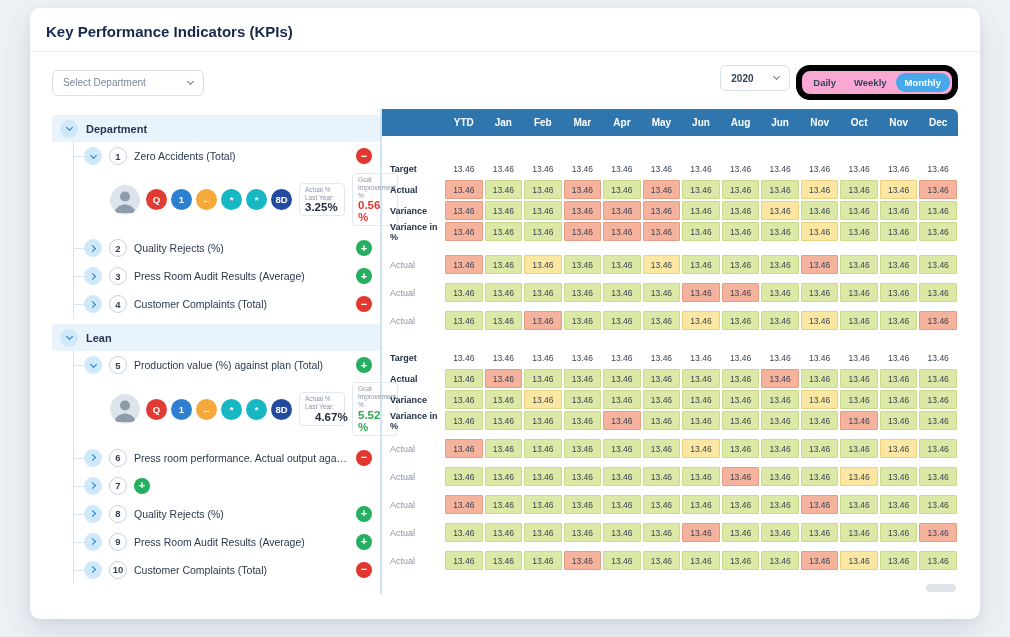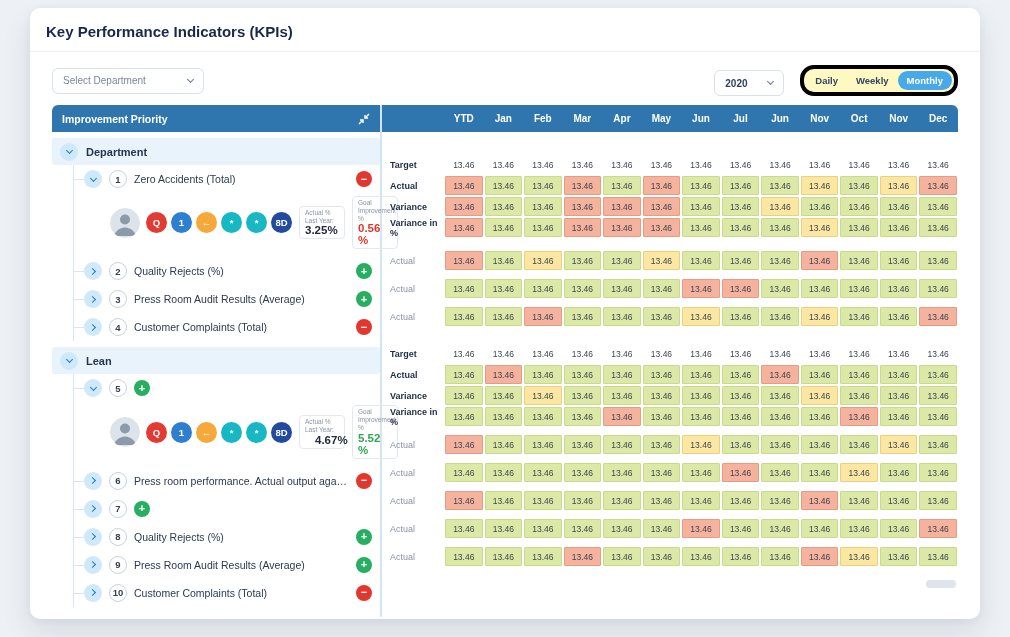--- a/index.html
+++ b/index.html
@@ -9,26 +9,26 @@
   .card { position:absolute; left:30px; top:8px; right:30px; bottom:18px; background:#fff;
           border-radius:10px; box-shadow:0 14px 30px rgba(30,50,80,.10), 0 2px 8px rgba(30,50,80,.06);
           overflow:hidden; }
   .card-title { padding:15px 8px 11px 16px; font-size:15px; font-weight:bold; color:#17294a; }
   .divider { height:1px; background:#eceff4; }
 
   .toolbar { display:flex; align-items:center; justify-content:space-between; padding:13px 22px 9px 22px; }
   .select { border:1px solid #d8e0ea; border-radius:6px; height:26px; display:flex; align-items:center;
             justify-content:space-between; padding:0 10px; font-size:10px; background:#fff; cursor:pointer; }
   .dept-select { width:152px; color:#7a8799; }
-  .toolbar-right { display:flex; align-items:flex-end; gap:16px; }
+  .toolbar-right { display:flex; align-items:flex-start; gap:6px; }
   .year-select { width:70px; color:#32405a; font-weight:bold; }
   .chev-down-gray { width:5px; height:5px; border-right:1.4px solid #6b7a90; border-bottom:1.4px solid #6b7a90;
                     transform:rotate(45deg); margin-top:-3px; }
-  .segmented { display:flex; align-items:center; border:4px solid #000000; border-radius:14px; padding:2px;
-               background:#fef9c3; }
+  .segmented { display:flex; align-items:center; border:6px solid #000000; border-radius:14px; padding:2px;
+               background:#f9a8d4; }
   .seg-opt { font-size:9.5px; font-weight:bold; color:#33435c; padding:4px 9px; border-radius:11px; cursor:pointer; }
   .seg-opt.active { background:#47a9ea; color:#fff; }
 
   .main { display:flex; align-items:flex-start; padding:0 22px; }
 
   
   .sidebar { width:330px; flex:none; border-right:2px solid #cfe4f5; padding-bottom:10px; }
   .sidebar-header { background:#2f76ae; color:#fff; height:27px; display:flex; align-items:center;
                     justify-content:space-between; padding:0 10px; border-radius:6px 0 0 0;
                     font-size:10.5px; font-weight:bold; }
@@ -96,31 +96,20 @@
       <div class="segmented" id="seg">
           <span class="seg-opt">Daily</span>
           <span class="seg-opt">Weekly</span>
           <span class="seg-opt active">Monthly</span>
         </div>
     </div>
   </div>
 
   <div class="main">
     <div class="sidebar">
-      <div class="sidebar-header">
-        <span>Improvement Priority</span>
-        <span class="collapse-btn">
-          <svg width="12" height="12" viewBox="0 0 12 12" fill="none" stroke="#fff" stroke-width="1.4">
-            <path d="M11 1 L7 5"></path>
-              <path d="M7 2 L7 5 L10 5"></path>
-            <path d="M1 11 L5 7"></path>
-              <path d="M5 10 L5 7 L2 7"></path>
-          </svg>
-        </span>
-      </div>
       <div id="sidebar-body">
           <div class="group-row">
             <span class="chev-circle">
               <span class="chev down"></span>
             </span>
             <span class="group-label">Department</span>
           </div>
           <div class="items">
             <div class="item-row">
               <span class="chev-circle">
@@ -185,20 +174,21 @@
               <span class="chev down"></span>
             </span>
             <span class="group-label">Lean</span>
           </div>
           <div class="items">
             <div class="item-row">
               <span class="chev-circle">
                 <span class="chev down"></span>
               </span>
               <span class="num-circle">5</span>
+              <span class="item-label">Production value (%) against plan (Total)</span>
               <span class="trend" style="background: rgb(39, 174, 96);">+</span>
             </div>
             <div class="detail-row">
               <span class="avatar"><svg viewBox="0 0 30 30" width="30" height="30">
                   <circle cx="15" cy="15" r="15" fill="#dce3ea"></circle>
                   <circle cx="15" cy="11.5" r="5" fill="#8d9aa9"></circle>
                   <path d="M4 28c1.5-6.5 8-8.5 11-8.5s9.5 2 11 8.5" fill="#8d9aa9"></path>
                 </svg></span>
               <span class="badge" style="background: rgb(226, 59, 51);">Q</span>
               <span class="badge" style="background: rgb(47, 127, 208);">1</span>
@@ -263,21 +253,21 @@
     <div class="tablewrap">
       <div class="t-head" id="t-head">
           <span class="hcell"></span>
           <span class="hcell">YTD</span>
           <span class="hcell">Jan</span>
           <span class="hcell">Feb</span>
           <span class="hcell">Mar</span>
           <span class="hcell">Apr</span>
           <span class="hcell">May</span>
           <span class="hcell">Jun</span>
-          <span class="hcell">Jul</span>
+          <span class="hcell">Aug</span>
           <span class="hcell">Jun</span>
           <span class="hcell">Nov</span>
           <span class="hcell">Oct</span>
           <span class="hcell">Nov</span>
           <span class="hcell">Dec</span>
         </div>
       <div id="t-body">
           <div class="t-section sec-0">
             <div class="t-row">
               <span class="t-label muted" style="color: rgb(31, 44, 68); font-weight: bold;">Target</span>

